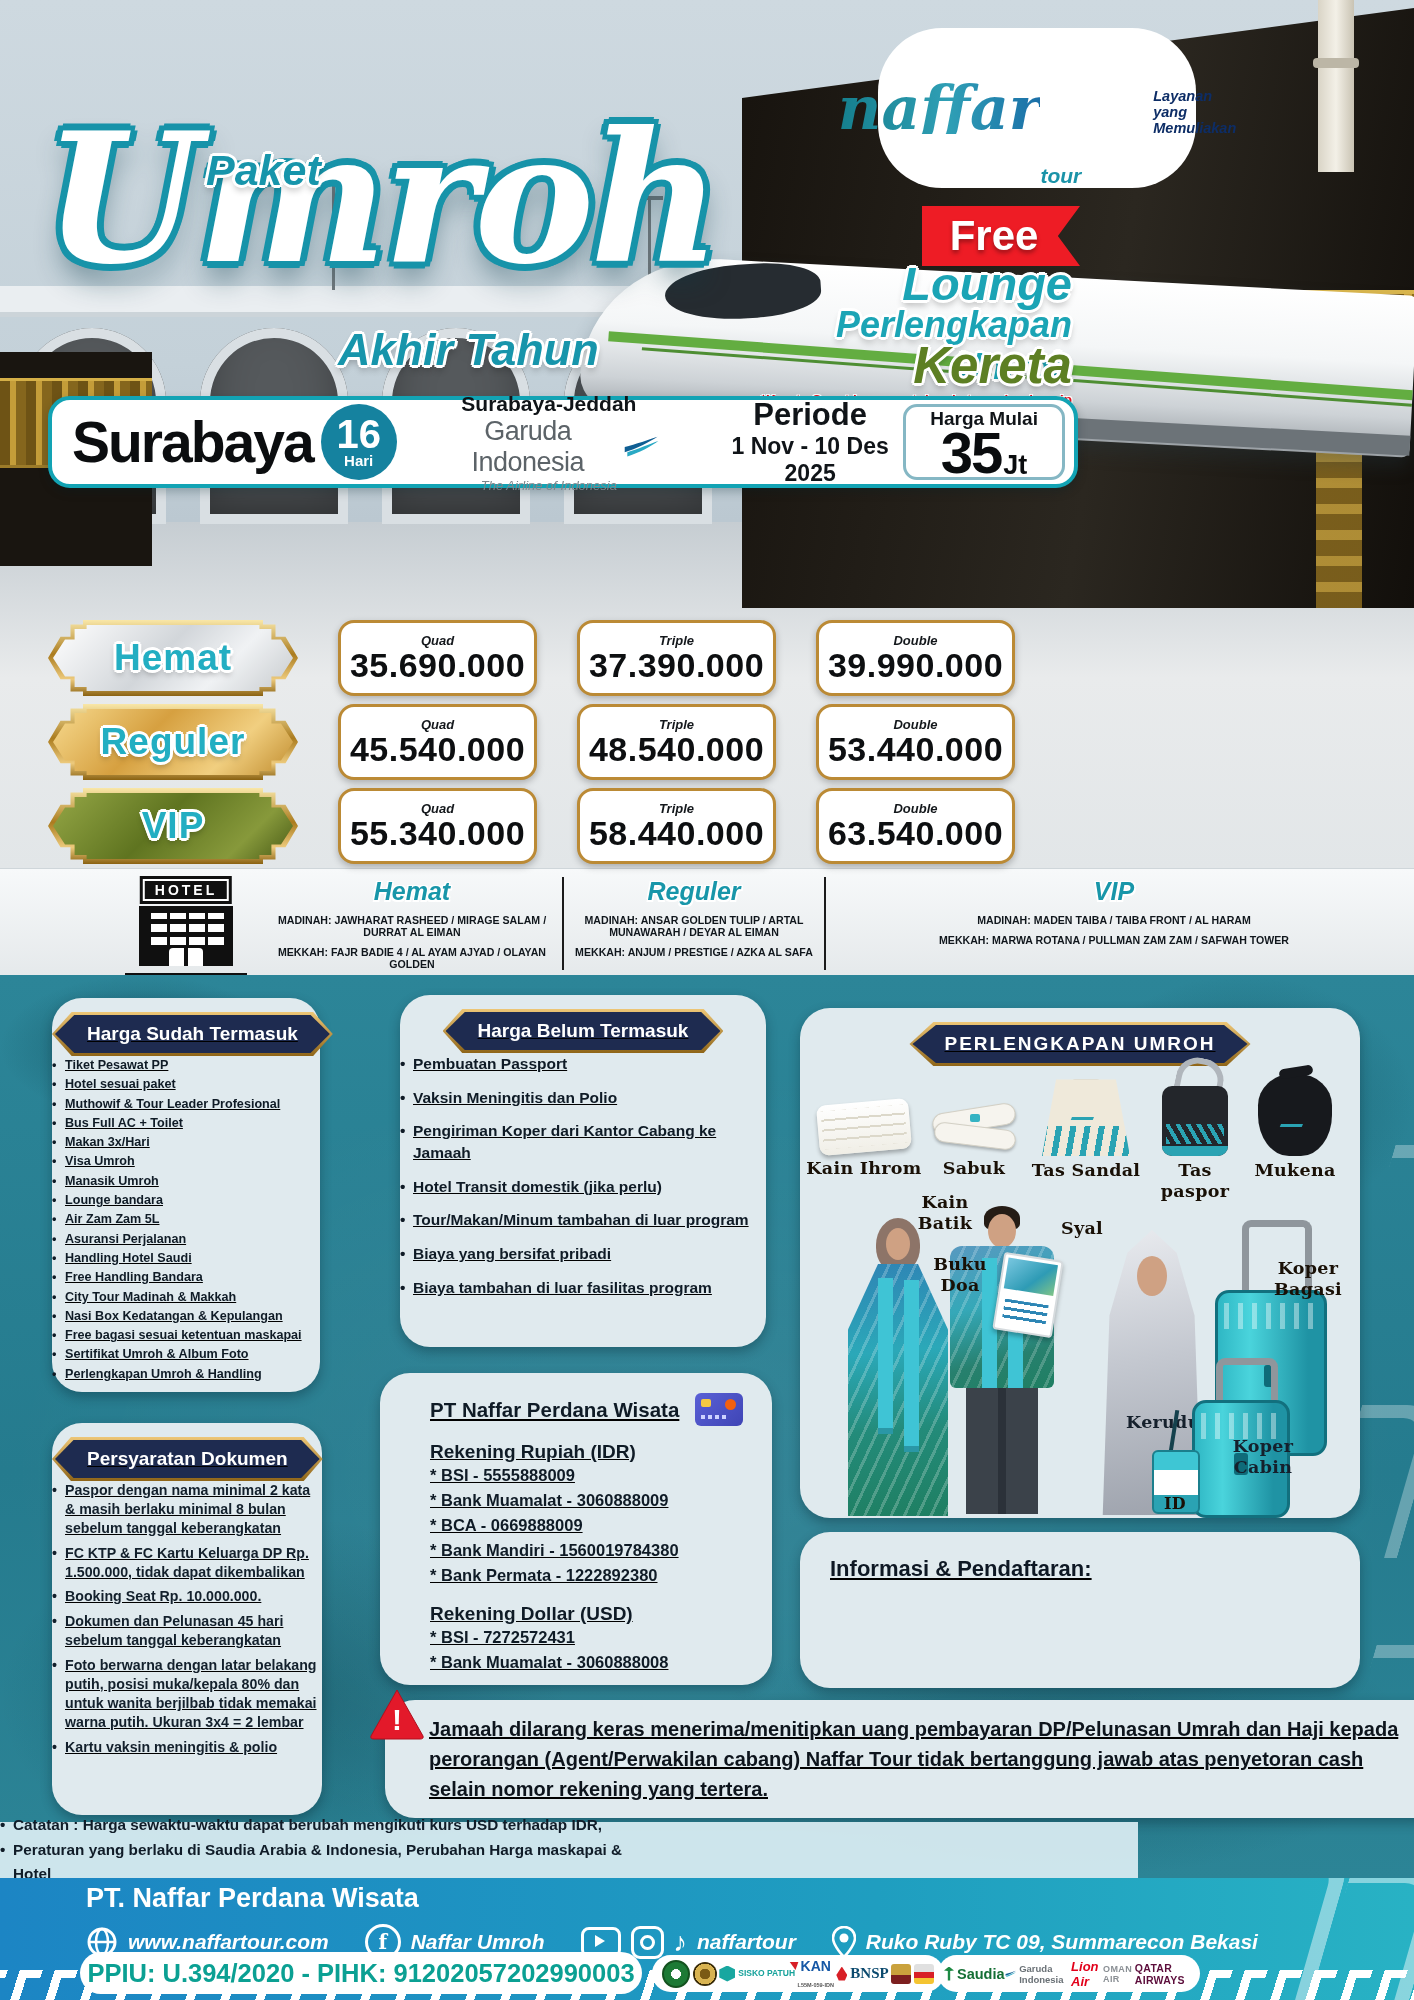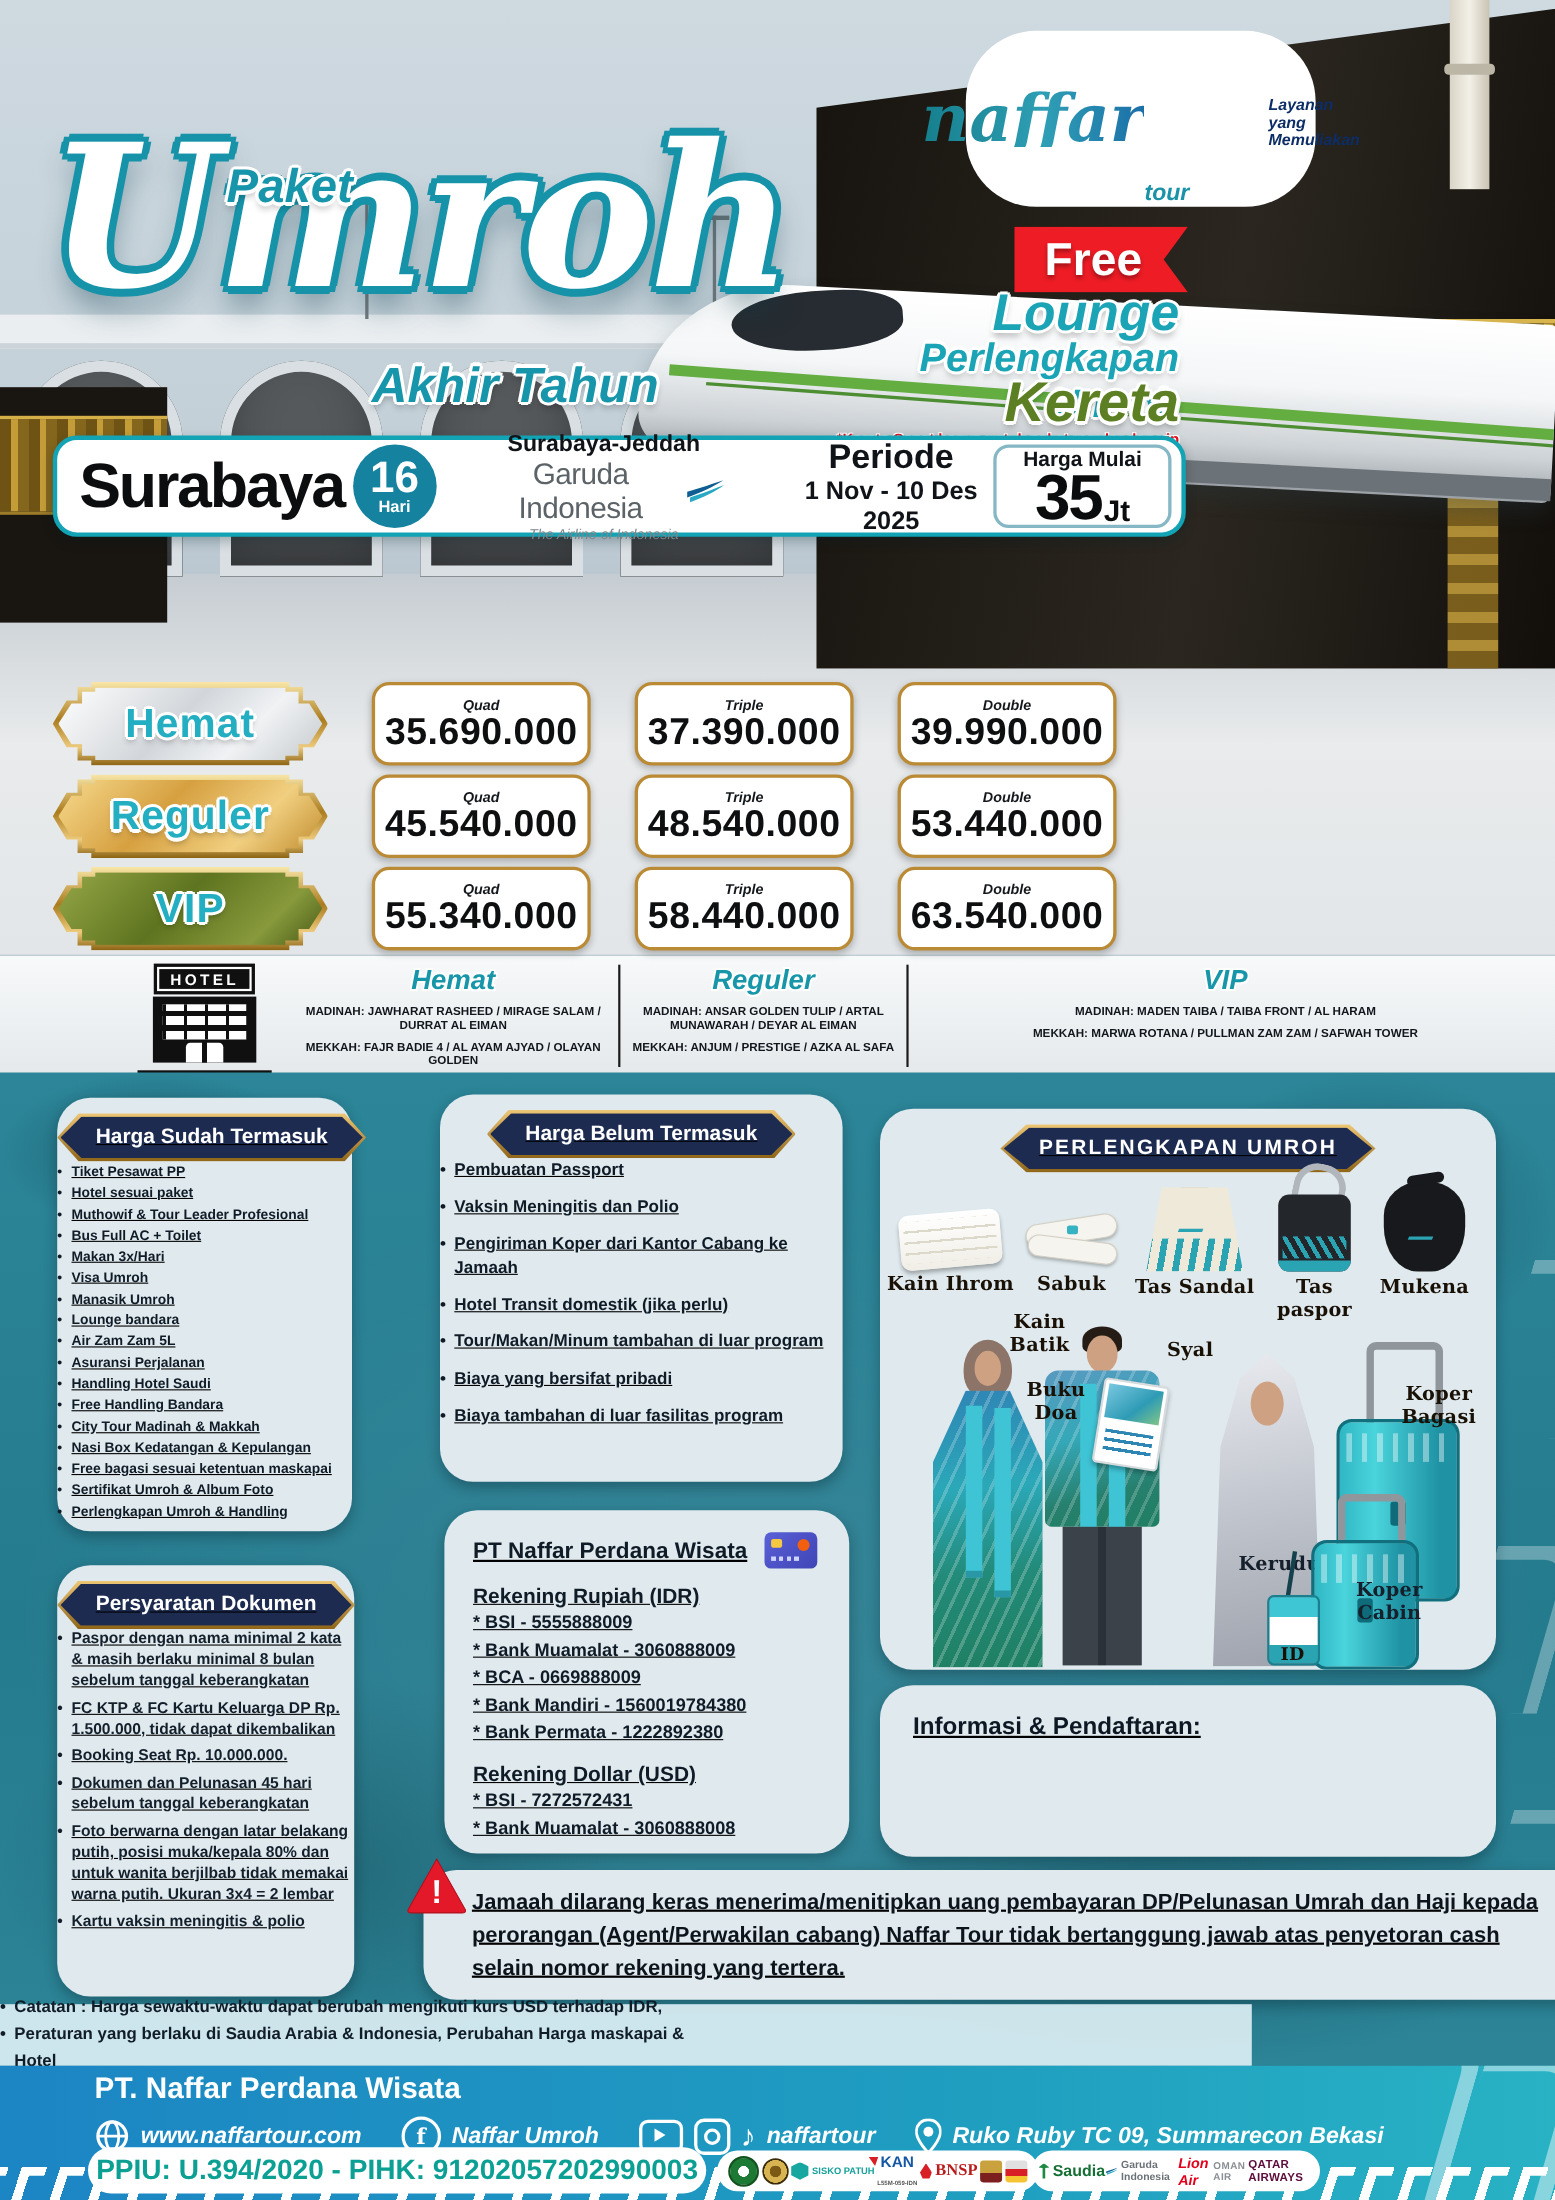--- a/index.html
+++ b/index.html
@@ -250,21 +250,21 @@
   .c-emblem{width:24px;height:24px;border-radius:50%;flex:none;}
   .c-asph{background:radial-gradient(#fff 28%,#1d7a35 30% 100%);border:2px solid #14521f;}
   .c-gold{background:radial-gradient(#7a5a14 30%,#d8b351 32% 60%,#3a2c08 62% 100%);}
   .c-sisko{display:flex;align-items:center;gap:3px;}
   .c-sisko-hex{width:16px;height:16px;background:#18a7a0;clip-path:polygon(50% 0,100% 25%,100% 75%,50% 100%,0 75%,0 25%);flex:none;}
   .c-sisko-txt{font-size:8.5px;font-weight:800;color:#17a29b;line-height:1.05;text-align:left;}
   .c-kan{text-align:center;line-height:1;}
   .c-kan-top{font-size:14px;font-weight:800;color:#1557a5;position:relative;}
   .c-kan-top::before{content:"";position:absolute;left:-9px;top:1px;border-left:7px solid #d81f26;border-top:5px solid transparent;border-bottom:5px solid transparent;transform:rotate(-35deg);}
   .c-kan-sub{font-size:5.5px;font-weight:bold;color:#555;}
-  .c-bnsp{display:flex;align-items:center;gap:3px;font-family:"Liberation Serif",serif;font-size:15px;font-weight:bold;color:#b91c1c;}
+  .c-bnsp{display:flex;align-items:center;gap:3px;font-family:"Liberation Serif",serif;font-size:15px;font-weight:bold;color:#0c4a6e;}
   .c-bnsp-flame{width:11px;height:14px;background:#d81f26;clip-path:polygon(50% 0,100% 60%,78% 100%,22% 100%,0 60%);flex:none;}
   .c-mini{width:20px;height:20px;border-radius:3px;flex:none;}
   .c-mini1{background:linear-gradient(180deg,#caa23d 55%,#7c1f1f 55%);}
   .c-mini2{background:linear-gradient(180deg,#e0e0e0 40%,#d81f26 40% 70%,#f4c431 70%);}
   .a-saudia{display:flex;align-items:center;gap:3px;font-size:14.5px;font-weight:bold;color:#156f35;}
   .a-palm{width:10px;height:14px;background:#1d8a43;clip-path:polygon(50% 0,100% 28%,62% 32%,62% 100%,38% 100%,38% 32%,0 28%);flex:none;}
   .a-garuda{display:flex;align-items:center;gap:3px;font-size:9.5px;color:#6a7176;font-weight:bold;}
   .a-lion{font-size:13px;font-weight:800;font-style:italic;color:#e2001a;}
   .a-oman{font-size:9px;font-weight:bold;color:#8a8f94;letter-spacing:.4px;}
   .a-qatar{font-size:10.5px;font-weight:800;color:#5c0d3b;letter-spacing:.3px;}
@@ -571,21 +571,21 @@
       <ul class="blist req-list">
         <li>Paspor dengan nama minimal 2 kata &amp; masih berlaku minimal 8 bulan sebelum tanggal keberangkatan</li>
         <li>FC KTP &amp; FC Kartu Keluarga DP Rp. 1.500.000, tidak dapat dikembalikan</li>
         <li>Booking Seat Rp. 10.000.000.</li>
         <li>Dokumen dan Pelunasan 45 hari sebelum tanggal keberangkatan</li>
         <li>Foto berwarna dengan latar belakang putih, posisi muka/kepala 80% dan untuk wanita berjilbab tidak memakai warna putih. Ukuran 3x4 = 2 lembar</li>
         <li>Kartu vaksin meningitis &amp; polio</li>
       </ul>
     </div>
 
-    <div class="card" style="left:404px;top:398px;width:368px;height:312px;">
+    <div class="card" style="left:380px;top:398px;width:368px;height:312px;padding-left:24px;">
       <div class="bank-pad">
         <div class="bank-company-row">
           <div class="bank-company">PT Naffar Perdana Wisata</div>
           <div class="card-icon">
               <div class="chip"></div>
             </div>
         </div>
         <div class="bank-sec">Rekening Rupiah (IDR)</div>
         <div class="bank-line">* BSI - 5555888009</div>
         <div class="bank-line">* Bank Muamalat - 3060888009</div>

